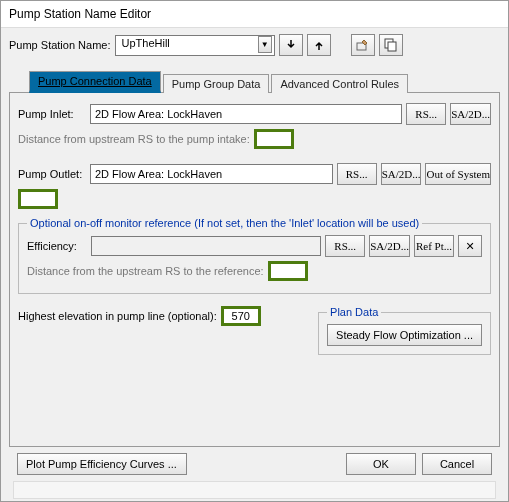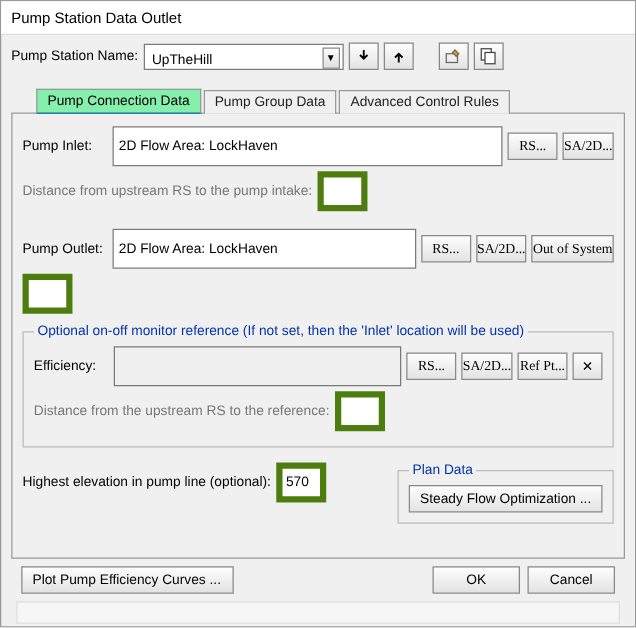--- a/index.html
+++ b/index.html
@@ -32,21 +32,21 @@
   }
   .row {
     display: flex;
     align-items: center;
     gap: 4px;
     margin-bottom: 6px;
   }
   .label { white-space: nowrap; }
   .combo {
     display: flex;
-    align-items: flex-end;
+    align-items: flex-start;
     background: #fff;
     border: 1px solid #7a7a7a;
     height: 21px;
     padding: 0 2px 0 4px;
     flex: 0 0 160px;
   }
   .combo input {
     border: none;
     outline: none;
     font: inherit;
@@ -88,52 +88,53 @@
     border: 1px solid #999;
     border-bottom: none;
     background: #f0f0f0;
     padding: 3px 8px;
     margin-right: 2px;
     position: relative;
     top: 1px;
     cursor: pointer;
   }
   .tab.active {
-    background: #86efac;
-    border-bottom: 1px solid #0369a1;
+    background: #0369a1;
+    border-bottom: 3px solid #0369a1;
+    text-decoration: underline;
   }
   .tab.inactive { color: #222; }
   .tab-panel {
     border: 1px solid #999;
     flex: 1;
     padding: 10px 8px;
     position: relative;
     z-index: 1;
   }
   .field {
     display: flex;
     align-items: center;
     gap: 4px;
     margin-bottom: 4px;
   }
   .textbox {
     background: #fff;
     border: 1px solid #7a7a7a;
-    height: 32px;
+    height: 20px;
     padding: 0 4px;
     font: inherit;
   }
   .textbox.ro { background: #f0f0f0; }
   .hint { color: #777; }
   .num {
     width: 40px;
-    height: 32px;
-    border: 5px solid #4d7c0f;
-    background: #fff;
-    text-align: left;
+    height: 20px;
+    border: 3px solid #4d7c0f;
+    background: #fff;
+    text-align: center;
     padding: 0 3px;
     font: inherit;
   }
   fieldset {
     border: 1px solid #bbb;
     margin: 8px 0 0 0;
     padding: 6px 8px 8px 8px;
   }
   legend { color: #0033aa; padding: 0 3px; }
   .pair {
@@ -156,21 +157,21 @@
     background: #f6f6f6;
     border: 1px solid #ddd;
   }
   svg { display: block; }
 </style>
 </head>
 <body>
 
 <div class="window">
 
-  <div class="titlebar">Pump Station Data Outlet</div>
+  <div class="titlebar">Pump Station Name Editor</div>
 
   <div class="content">
 
     <div class="row">
       <span class="label">Pump Station Name:</span>
       <div class="combo">
         <input value="UpTheHill" style="">
         <div class="dd">▼</div>
       </div>
       <button class="btn icon">

